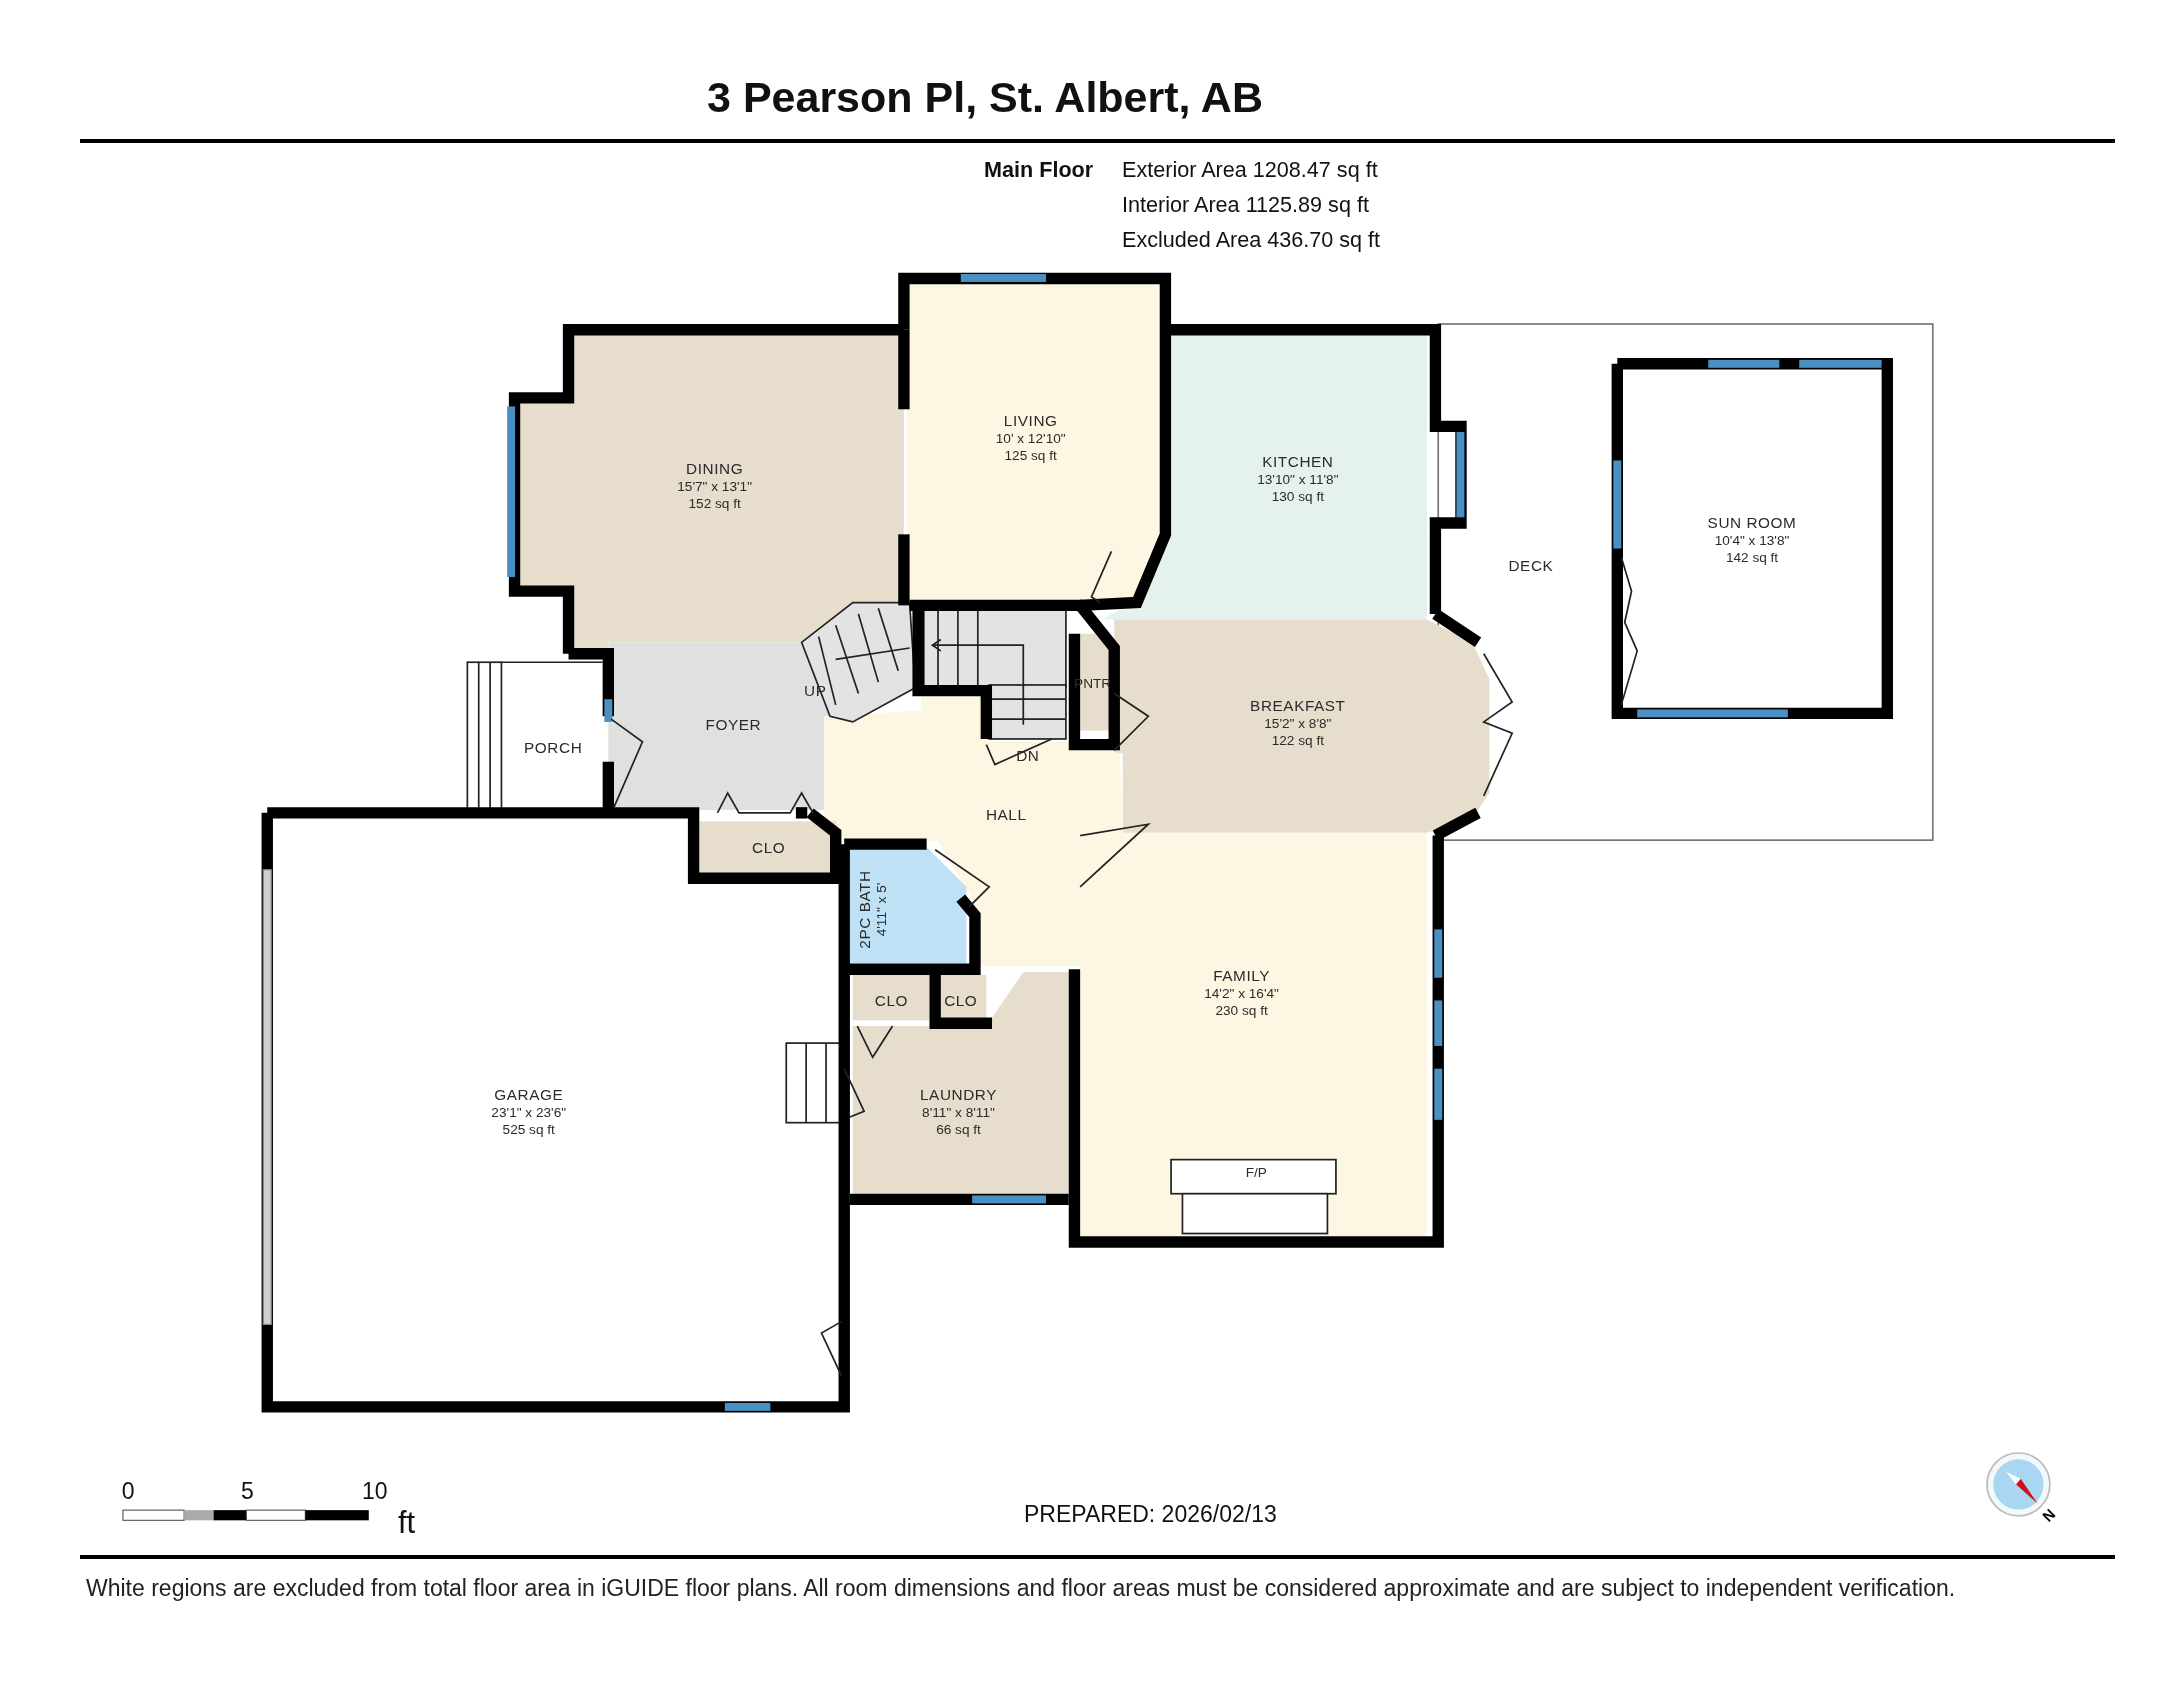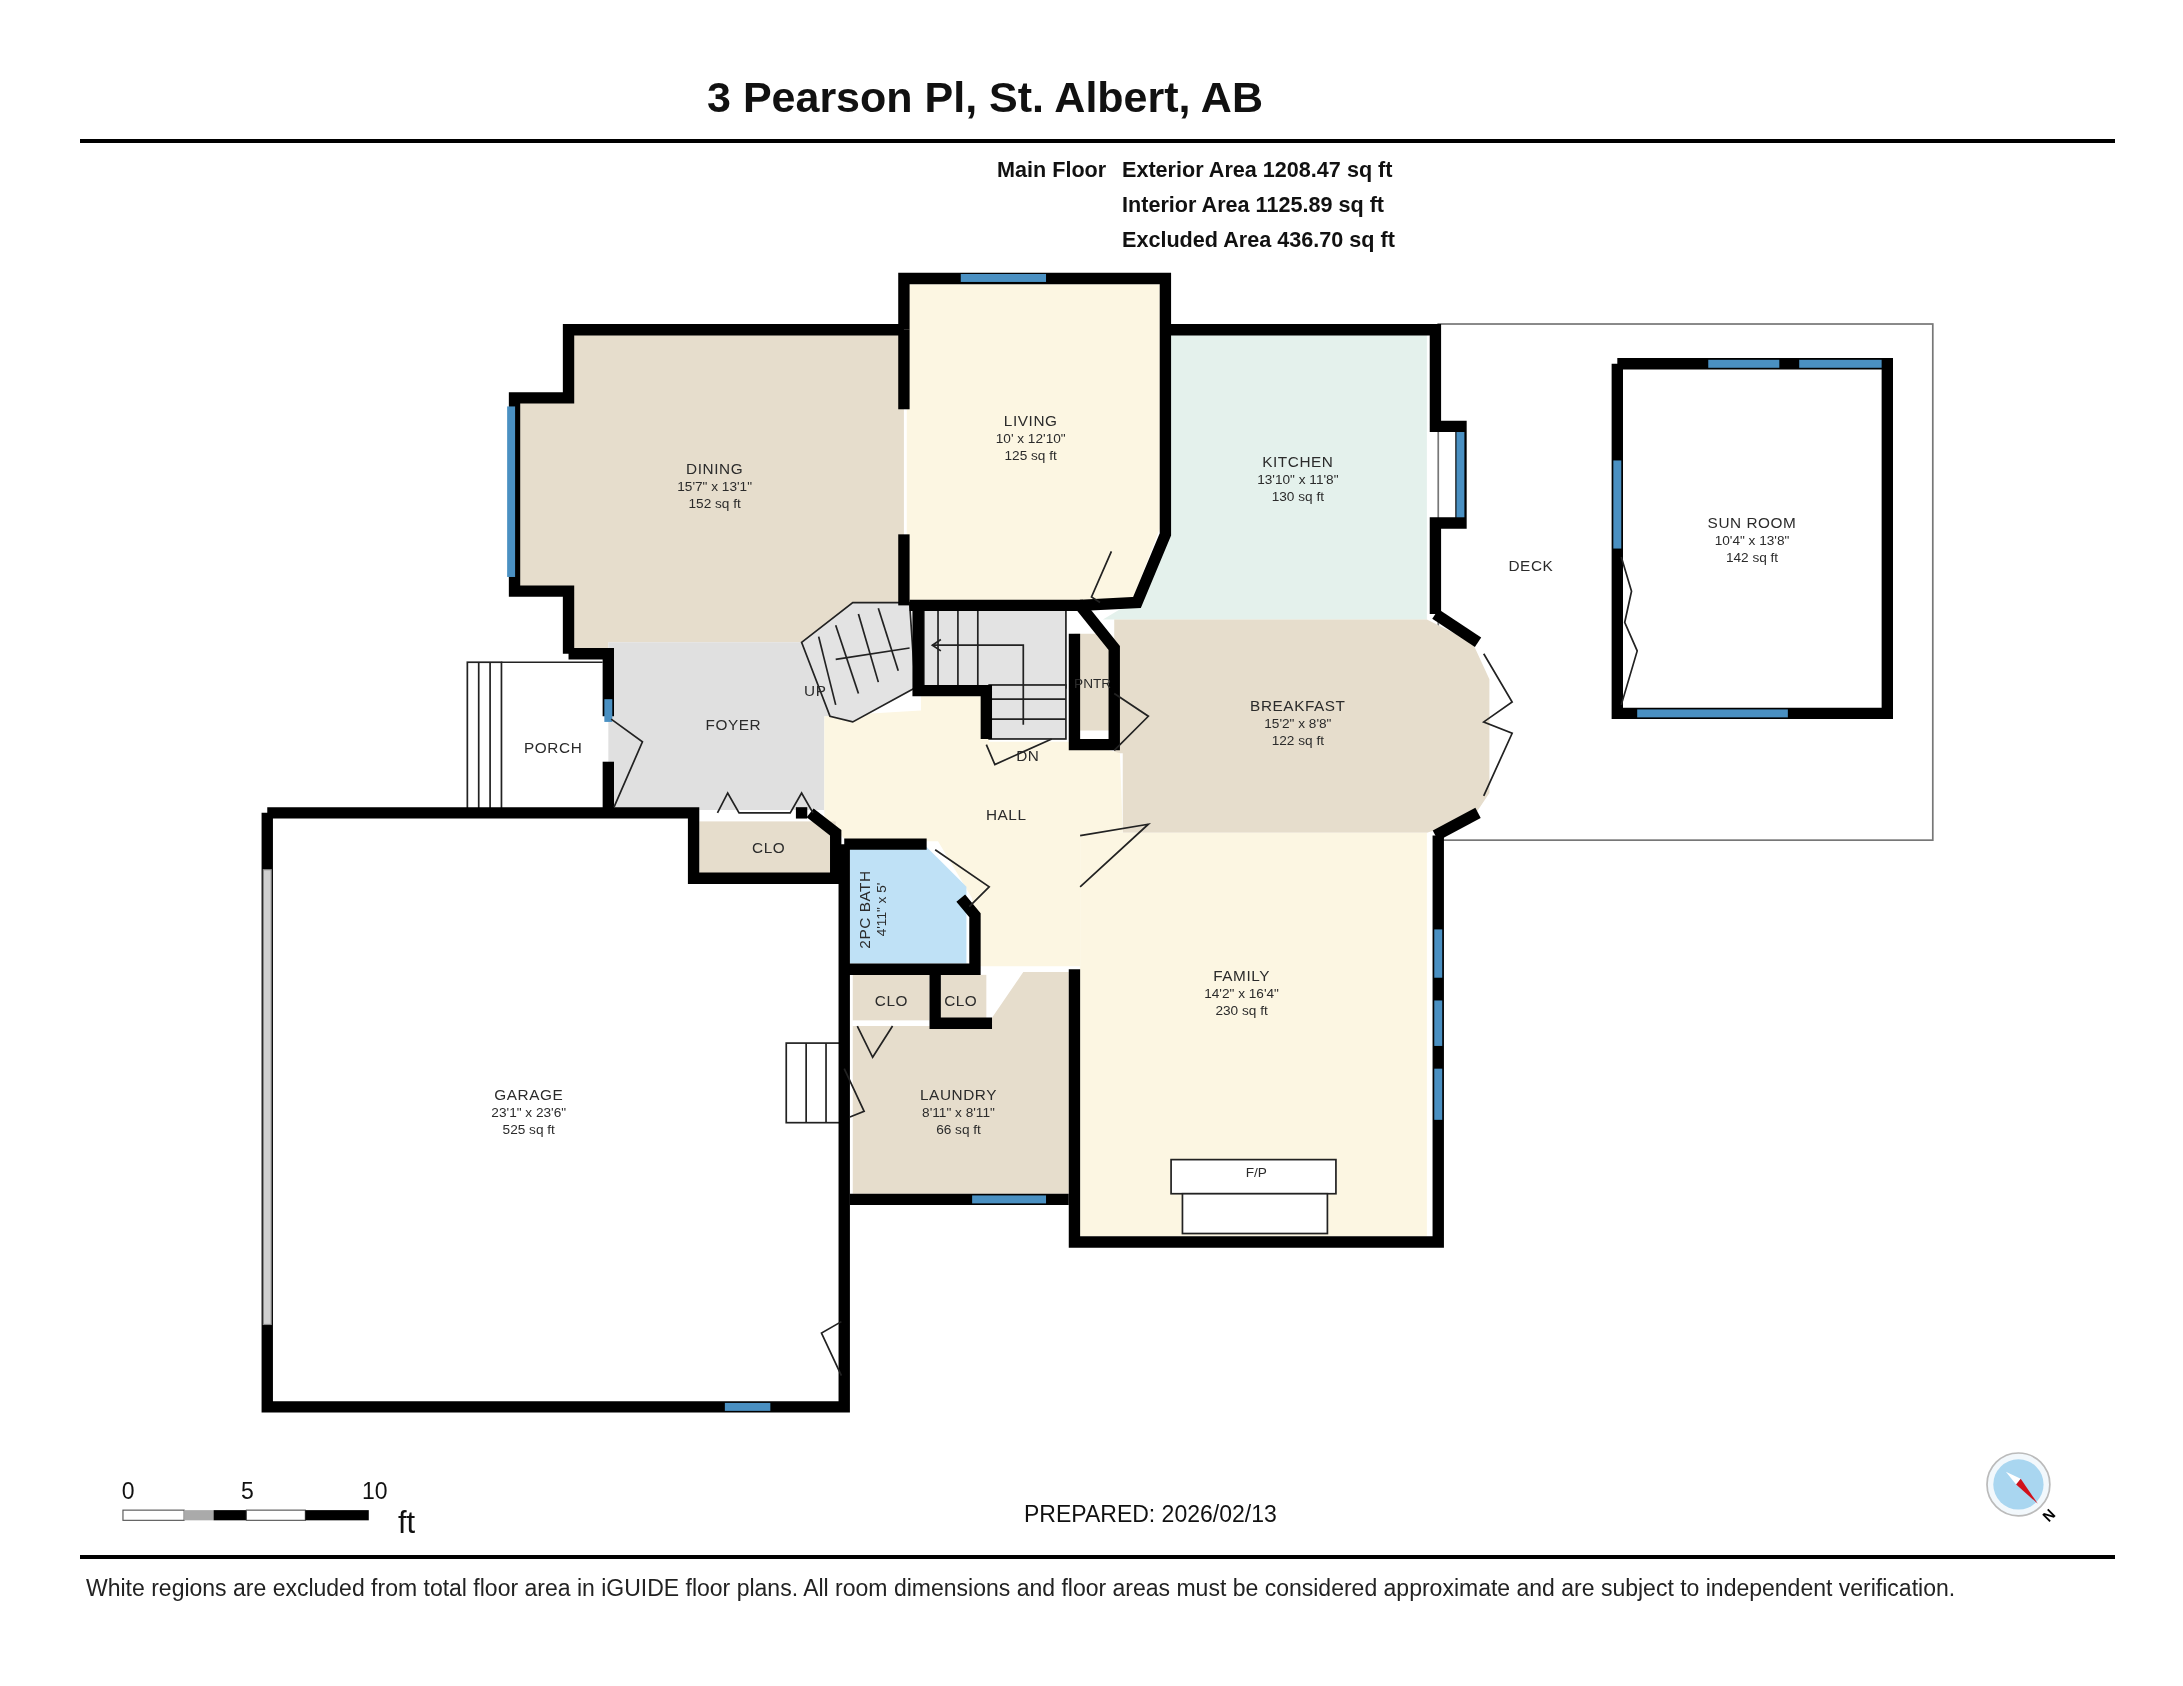--- a/index.html
+++ b/index.html
@@ -1,21 +1,21 @@
 <!DOCTYPE html>
 <html style="font-size:9px"><head>
 <meta charset="utf-8">
 <style>
   html,body{margin:0;padding:0;background:#ffffff;}
   body{width:2183px;height:1686px;position:relative;overflow:hidden;font-family:"Liberation Sans",sans-serif;color:#111;}
   .title{position:absolute;left:0;width:1970px;top:73px;text-align:center;font-size:43px;font-weight:bold;letter-spacing:0px;}
   .rule{position:absolute;left:80px;width:2035px;height:4px;background:#000;}
   .area-block{position:absolute;top:152px;left:984px;font-size:21.6px;line-height:35px;}
-  .area-block .floor{position:absolute;left:0;top:0;font-weight:bold;white-space:nowrap;margin-left:13px;}
-  .area-block .vals{position:absolute;left:138px;top:0;white-space:nowrap;font-weight:bold;}
+  .area-block .floor{position:absolute;left:0;top:0;font-weight:bold;white-space:nowrap;}
+  .area-block .vals{position:absolute;left:138px;top:0;white-space:nowrap;}
   svg.plan{position:absolute;left:0;top:0;}
   .rl{font-family:"Liberation Sans",sans-serif;fill:#2b2b2b;text-anchor:middle;}
   .rname{font-size:27px;letter-spacing:1px;}
   .rdim{font-size:24px;}
   .scale{position:absolute;left:119px;top:1478px;}
   .scale .tick{position:absolute;top:0;font-size:23px;}
   .scale .unit{position:absolute;left:279px;top:27px;font-size:31px;}
   .prepared{position:absolute;left:1024px;top:1501px;font-size:23px;white-space:nowrap;}
   .disclaimer{position:absolute;left:86px;top:1575px;font-size:23px;white-space:nowrap;color:#222;}
   .compass{position:absolute;left:1983px;top:1449px;}

